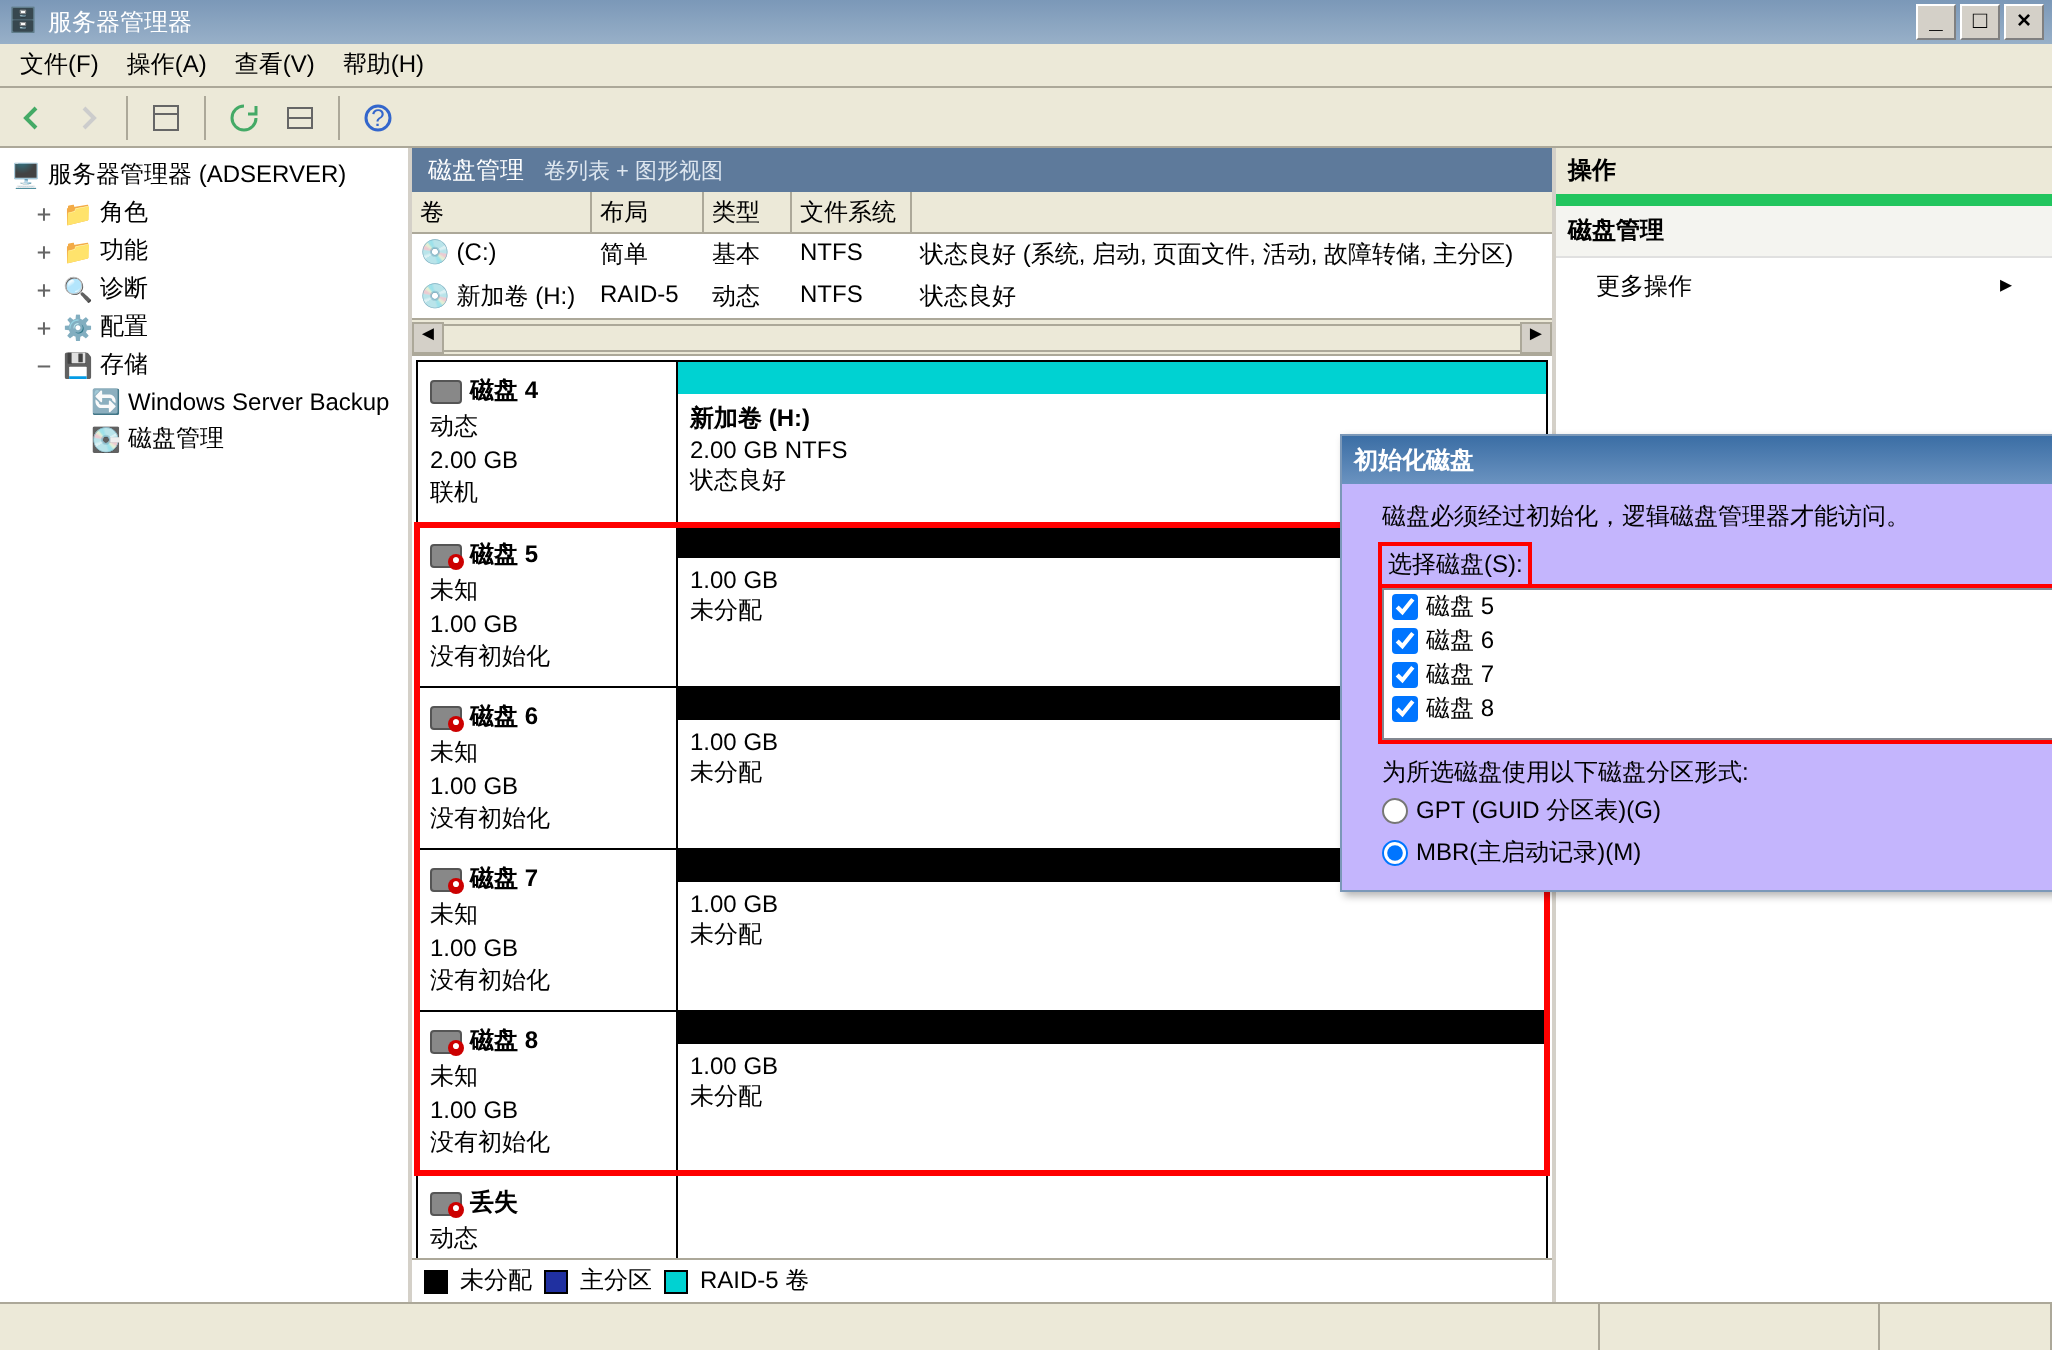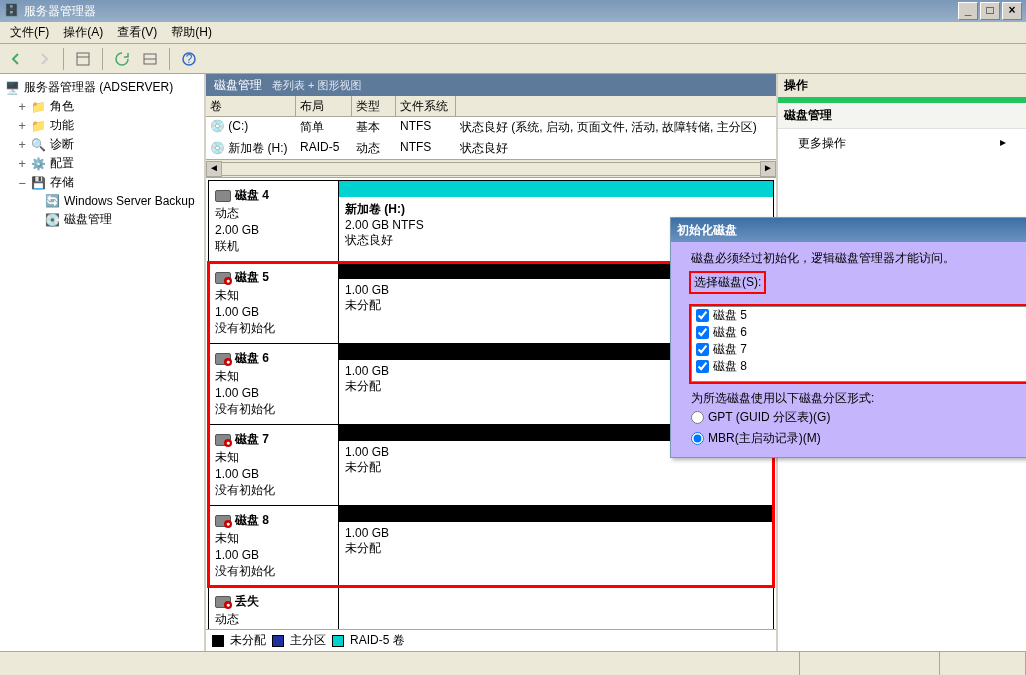--- a/index.html
+++ b/index.html
@@ -356,21 +356,21 @@
 <div class="statusbar">
   <div class="cell"></div>
     <div class="cell"></div>
     <div class="cell" style="flex:1"></div>
 </div>
 
 <div class="dialog">
   <div class="dtitle">初始化磁盘</div>
   <div class="dbody">
     <div class="msg">磁盘必须经过初始化，逻辑磁盘管理器才能访问。</div>
-    <div class="highlight-box" style="display:inline-block;padding:1px 3px;margin-bottom:14px;">
+    <div class="highlight-box" style="display:inline-block;padding:1px 3px;margin-bottom:2px;">
       <span>选择磁盘(S):</span>
     </div>
     <div class="list highlight-box">
       <div id="dlglist">
           <div class="li">
             <input type="checkbox" checked="" style="">
             <span>磁盘 5</span>
           </div>
           <div class="li">
             <input type="checkbox" checked="" style="">

